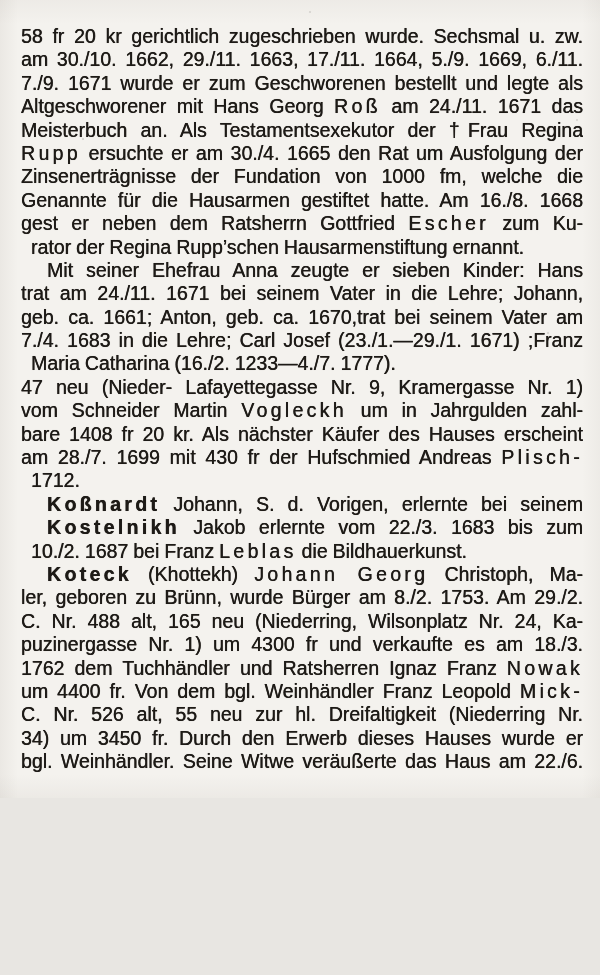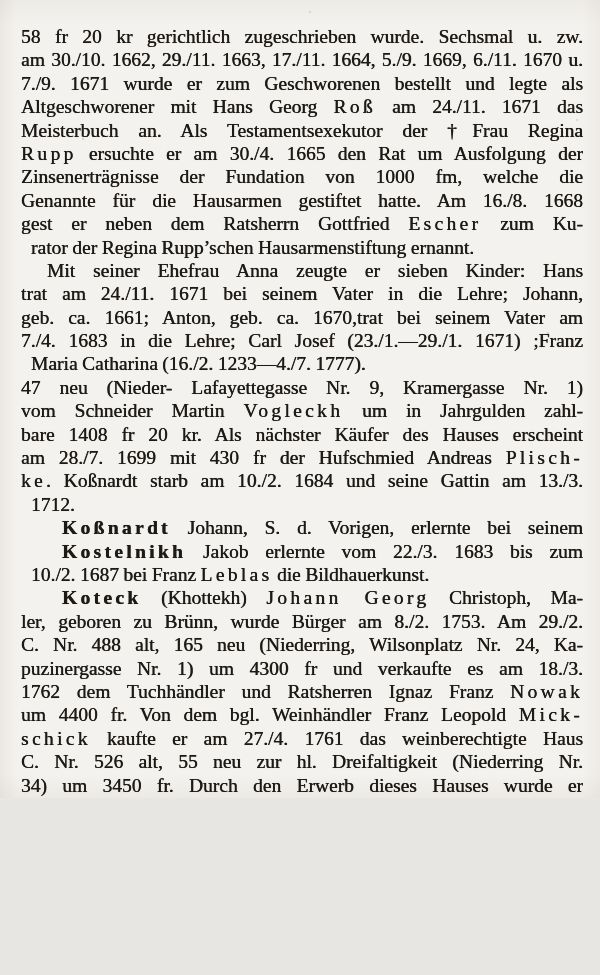--- a/index.html
+++ b/index.html
@@ -6,21 +6,21 @@
     margin: 0;
     padding: 0;
     background: #e8e6e2;
   }
   .page {
     position: relative;
     width: 600px;
     height: 798px;
     overflow: hidden;
     color: #1d1a16;
-    font-family: Liberation Serif, serif;
+    font-family: Liberation Sans, sans-serif;
     background:
       radial-gradient(circle at 83px 139px, rgba(60,55,50,.16) 0 .8px, rgba(0,0,0,0) 1.6px),
       radial-gradient(circle at 548px 333px, rgba(60,55,50,.14) 0 .8px, rgba(0,0,0,0) 1.6px),
       radial-gradient(circle at 431px 905px, rgba(60,55,50,.15) 0 .8px, rgba(0,0,0,0) 1.6px),
       radial-gradient(circle at 577px 120px, rgba(60,55,50,.13) 0 .8px, rgba(0,0,0,0) 1.6px),
       radial-gradient(circle at 161px 947px, rgba(60,55,50,.12) 0 .8px, rgba(0,0,0,0) 1.6px),
       radial-gradient(circle at 310px 12px, rgba(60,55,50,.12) 0 .8px, rgba(0,0,0,0) 1.6px),
       linear-gradient(to right, rgba(110,100,88,.07), rgba(0,0,0,0) 3%, rgba(0,0,0,0) 97%, rgba(110,100,88,.05)),
       linear-gradient(to bottom, rgba(110,100,88,.05), rgba(0,0,0,0) 3%, rgba(0,0,0,0) 97%, rgba(110,100,88,.06)),
       #f4f2ee;
@@ -38,21 +38,21 @@
     height: 23.4px;
     line-height: 23.4px;
     overflow: hidden;
     text-align: justify;
     text-align-last: justify;
   }
   .line.last { text-align-last: left; margin-left: 10px; }
   .line.indent { text-indent: 26px; }
   .r-n { }
   .r-s { letter-spacing: 0.17em; }
-  .r-b { font-weight: 700; letter-spacing: 0.17em; margin-left: 15px; }
+  .r-b { font-weight: 700; letter-spacing: 0.17em; }
   .page-number {
     position: absolute;
     left: 24px;
     top: 894px;
     font-size: 23px;
     line-height: 1;
     letter-spacing: 1px;
     text-shadow: 0.4px 0 0 rgba(29,26,22,.9), 0 0 .7px rgba(29,26,22,.4);
   }
 </style>
@@ -78,37 +78,35 @@
         <div class="line"><span class="r-n">trat am 24./11. 1671 bei seinem Vater in die Lehre; Johann,</span></div>
         <div class="line"><span class="r-n">geb. ca. 1661; Anton, geb. ca. 1670,trat bei seinem Vater am</span></div>
         <div class="line"><span class="r-n">7./4. 1683 in die Lehre; Carl Josef (23./1.—29./1. 1671) ;Franz</span></div>
         <div class="line last"><span class="r-n">Maria Catharina (16./2. 1233—4./7. 1777).</span></div>
       </div>
       <div>
         <div class="line"><span class="r-n">47 neu (Nieder- Lafayettegasse Nr. 9, Kramergasse Nr. 1)</span></div>
         <div class="line"><span class="r-n">vom Schneider Martin </span><span class="r-s">Vogleckh</span><span class="r-n"> um in Jahrgulden zahl-</span></div>
         <div class="line"><span class="r-n">bare 1408 fr 20 kr. Als nächster Käufer des Hauses erscheint</span></div>
         <div class="line"><span class="r-n">am 28./7. 1699 mit 430 fr der Hufschmied Andreas </span><span class="r-s">Plisch-</span></div>
-        <div class="line"><span class="r-s">ke</span><span class="r-n">. Koßnardt starb am 10./2. 1684 und seine Gattin am 13./3.</span></div>
         <div class="line last"><span class="r-n">1712.</span></div>
       </div>
       <div>
         <div class="line indent"><span class="r-b">Koßnardt</span><span class="r-n"> Johann, S. d. Vorigen, erlernte bei seinem</span></div>
       </div>
       <div>
         <div class="line indent"><span class="r-b">Kostelnikh</span><span class="r-n"> Jakob erlernte vom 22./3. 1683 bis zum</span></div>
         <div class="line last"><span class="r-n">10./2. 1687 bei Franz </span><span class="r-s">Leblas</span><span class="r-n"> die Bildhauerkunst.</span></div>
       </div>
       <div>
         <div class="line indent"><span class="r-b">Koteck</span><span class="r-n"> (Khottekh) </span><span class="r-s">Johann Georg</span><span class="r-n"> Christoph, Ma-</span></div>
         <div class="line"><span class="r-n">ler, geboren zu Brünn, wurde Bürger am 8./2. 1753. Am 29./2.</span></div>
         <div class="line"><span class="r-n">C. Nr. 488 alt, 165 neu (Niederring, Wilsonplatz Nr. 24, Ka-</span></div>
         <div class="line"><span class="r-n">puzinergasse Nr. 1) um 4300 fr und verkaufte es am 18./3.</span></div>
         <div class="line"><span class="r-n">1762 dem Tuchhändler und Ratsherren Ignaz Franz </span><span class="r-s">Nowak</span></div>
         <div class="line"><span class="r-n">um 4400 fr. Von dem bgl. Weinhändler Franz Leopold </span><span class="r-s">Mick-</span></div>
-        <div class="line"><span class="r-s">schick</span><span class="r-n"> kaufte er am 27./4. 1761 das weinberechtigte Haus</span></div>
         <div class="line"><span class="r-n">C. Nr. 526 alt, 55 neu zur hl. Dreifaltigkeit (Niederring Nr.</span></div>
         <div class="line"><span class="r-n">34) um 3450 fr. Durch den Erwerb dieses Hauses wurde er</span></div>
         <div class="line"><span class="r-n">bgl. Weinhändler. Seine Witwe veräußerte das Haus am 22./6.</span></div>
       </div>
     </div>
   <div class="page-number">90</div>
 </div>
 
 </body></html>

